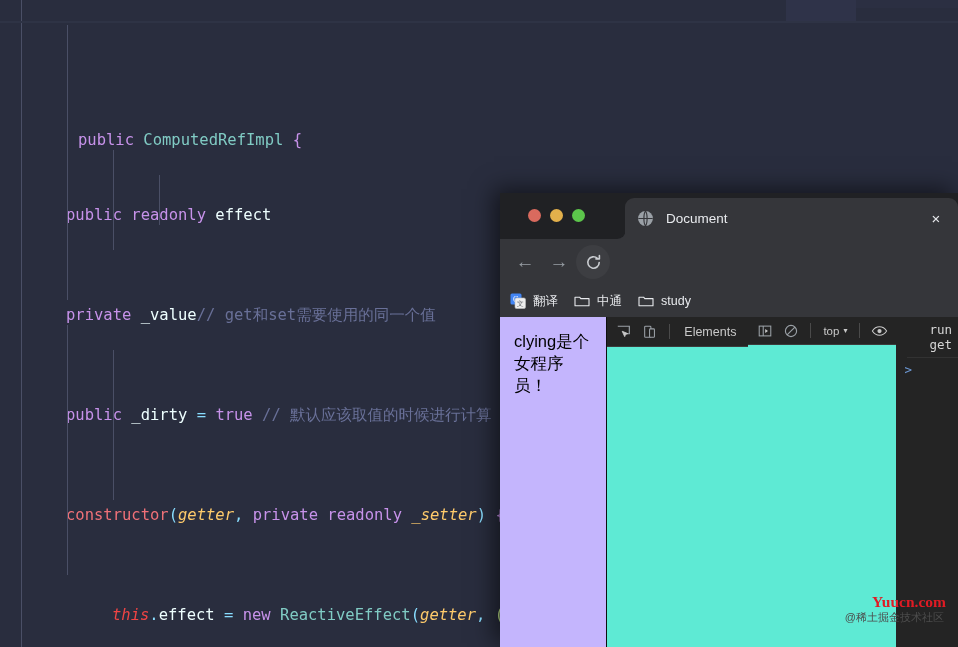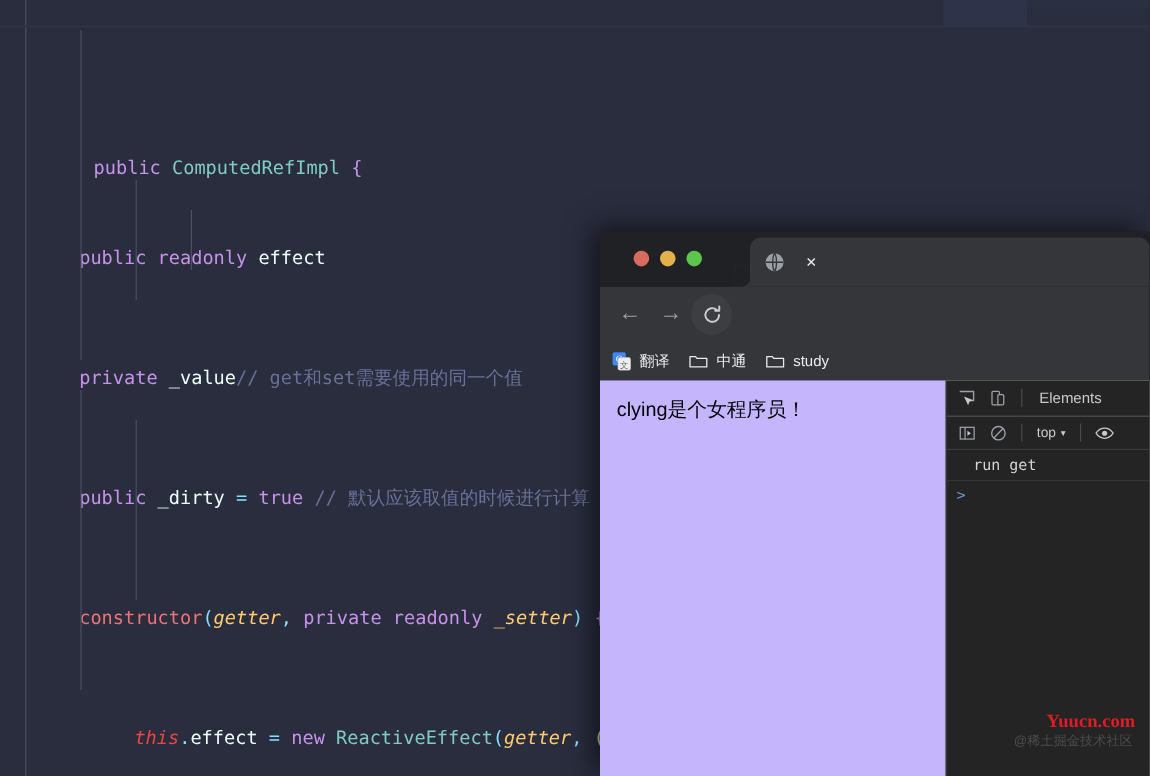--- a/index.html
+++ b/index.html
@@ -83,35 +83,35 @@
   .bookmarks{ height:32px; background:#35363A; display:flex; align-items:center; padding:0 10px; gap:16px; }
   .bm{ display:flex; align-items:center; gap:7px; }
   .bm-label{ color:#E8EAED; font-size:12.5px; white-space:nowrap; }
   .bm-ico{ width:16px; height:16px; flex:0 0 auto; }
 
   
   .viewport-row{ display:flex; height:330px; background:#202124; }
   .page{ width:288px; background:#c4b5fd; padding:14px 12px 0 14px; position:relative; }
   .page-text{ color:#000; font-size:16.5px; font-family:"Liberation Sans",sans-serif; }
 
-  .devtools{ flex:1; background:#ffffff; display:flex; flex-direction:column;
+  .devtools{ flex:1; background:#5eead4; display:flex; flex-direction:row;
              border-left:1px solid #0f0f0f; position:relative; }
   .dt-toolbar{ height:30px; display:flex; align-items:center; padding:0 6px; gap:4px;
                border-bottom:1px solid #3b3b3b; background:#242424; }
   .dt-ico{ width:22px; height:22px; display:flex; align-items:center; justify-content:center; color:#9aa0a6; }
   .dt-div{ width:1px; height:15px; background:#4a4a4a; margin:0 4px; }
   .dt-tab{ color:#C9C9C9; font-size:12.5px; padding:0 6px; white-space:nowrap; }
 
   .dt-console-bar{ height:28px; display:flex; align-items:center; padding:0 6px; gap:4px;
                    border-bottom:1px solid #3b3b3b; background:#242424; }
   .dt-ctx{ color:#C9C9C9; font-size:11.5px; display:flex; align-items:center; gap:4px; padding:0 4px;}
   .caret{ font-size:8px; }
 
   .dt-console{ flex:1; background:#242424; font-family:"DejaVu Sans Mono","Liberation Mono",monospace; }
-  .dt-msg{ color:#D4D4D4; font-size:12.5px; padding:5px 6px 5px 22px; border-bottom:1px solid #323232; }
+  .dt-msg{ color:#D4D4D4; font-size:12.5px; padding:5px 6px 5px 22px; border-bottom:1px solid #323232;margin-left:11px; }
   .dt-prompt{ padding:4px 6px 4px 8px; color:#6C98D4; font-size:12.5px; }
 
   
   .wm{ position:absolute; right:12px; bottom:36px; color:#E01B24;
        font-family:"Liberation Serif","DejaVu Serif",serif; font-size:15.5px; font-weight:700; }
   .wm2{ position:absolute; right:14px; bottom:22px; color:#4c4c4c; font-size:11px; }
 </style>
 </head>
 <body>
 
@@ -190,20 +190,21 @@
         <div class="dot g"></div>
       </div>
       <div class="tab-left-round"></div>
       <div class="tab">
         <span class="tab-favicon">
           <svg viewBox="0 0 16 16" width="17" height="17">
             <circle cx="8" cy="8" r="7" fill="#9AA0A6"></circle>
             <path d="M1.2 8h13.6M8 1.1c2 2.3 2 11.5 0 13.8M8 1.1C6 3.4 6 12.6 8 14.9" stroke="#35363A" stroke-width="1.1" fill="none"></path>
           </svg>
         </span>
+        <span class="tab-title">Document</span>
         <span class="tab-close">×</span>
       </div>
     </div>
 
     <div class="navbar">
       <div class="navbtn">←</div>
       <div class="navbtn">→</div>
       <div class="navbtn reload">
         <svg viewBox="0 0 20 20" width="19" height="19">
           <path d="M16 10a6 6 0 1 1-1.9-4.4" stroke="#C9CCD0" stroke-width="1.7" fill="none" stroke-linecap="round"></path>

